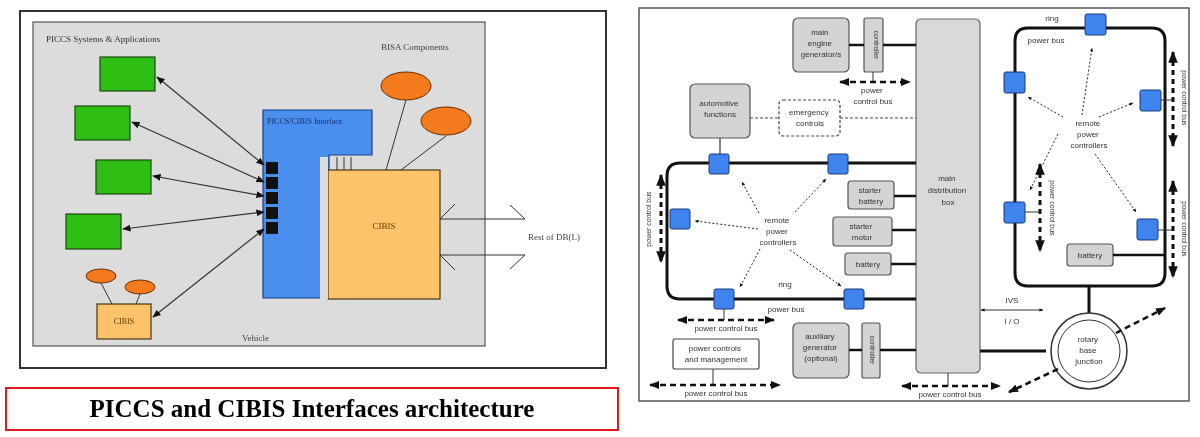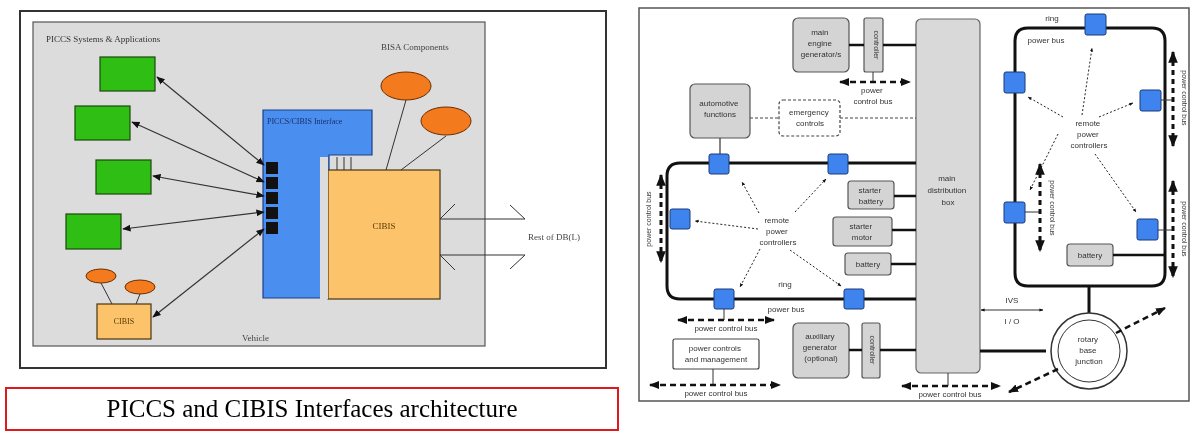--- a/index.html
+++ b/index.html
@@ -7,21 +7,21 @@
   svg { position:absolute; left:0; top:0; }
   .serif { font-family:"Liberation Serif", "DejaVu Serif", serif; }
   .sans { font-family:"Liberation Sans", "DejaVu Sans", sans-serif; }
   #caption-box {
     position:absolute; left:5px; top:387px; width:614px; height:44px;
     border:2px solid #e0191f; box-sizing:border-box; background:#fff;
     display:flex; align-items:center; justify-content:center;
   }
   #caption-text {
     font-family:"Liberation Serif", "DejaVu Serif", serif;
-    font-weight:normal; font-size:25px; color:#000;
+    font-weight:bold; font-size:25px; color:#000;
   }
 </style>
 </head>
 <body>
 
 <svg width="1200" height="437" viewBox="0 0 1200 437">
   <defs>
     <marker id="ah" viewBox="0 0 10 10" refX="9" refY="5" markerWidth="7" markerHeight="7" orient="auto-start-reverse">
       <path d="M0,1 L10,5 L0,9 z" fill="#111"></path>
     </marker>

